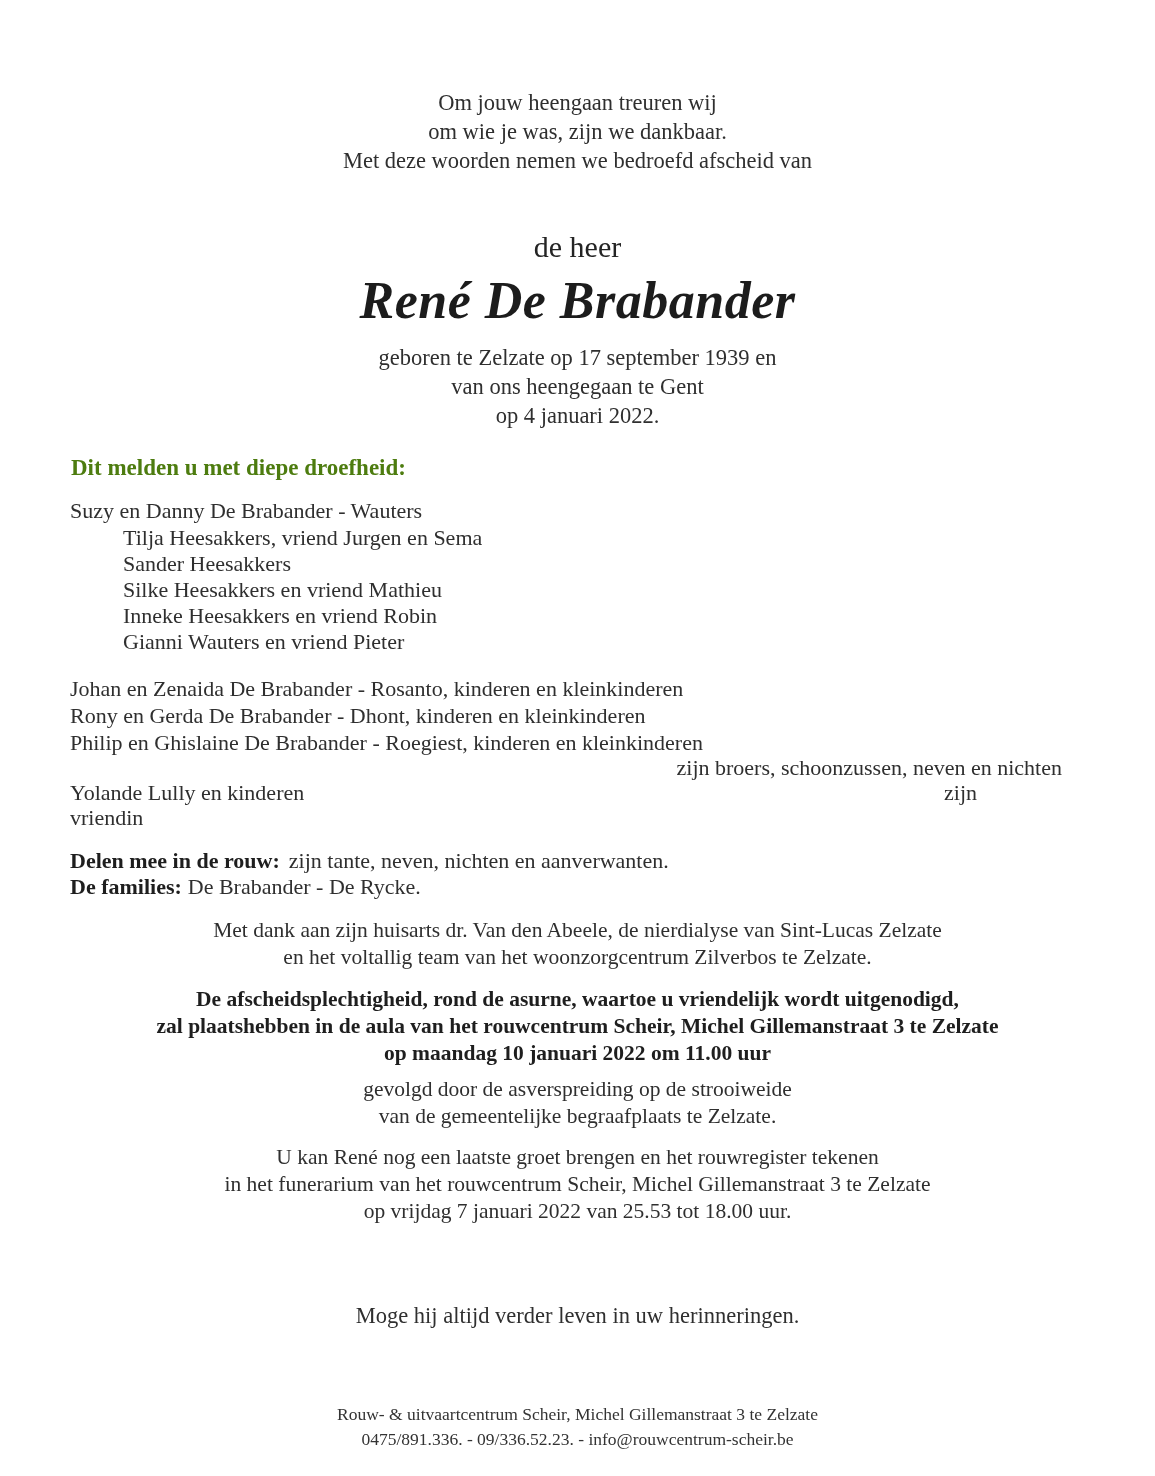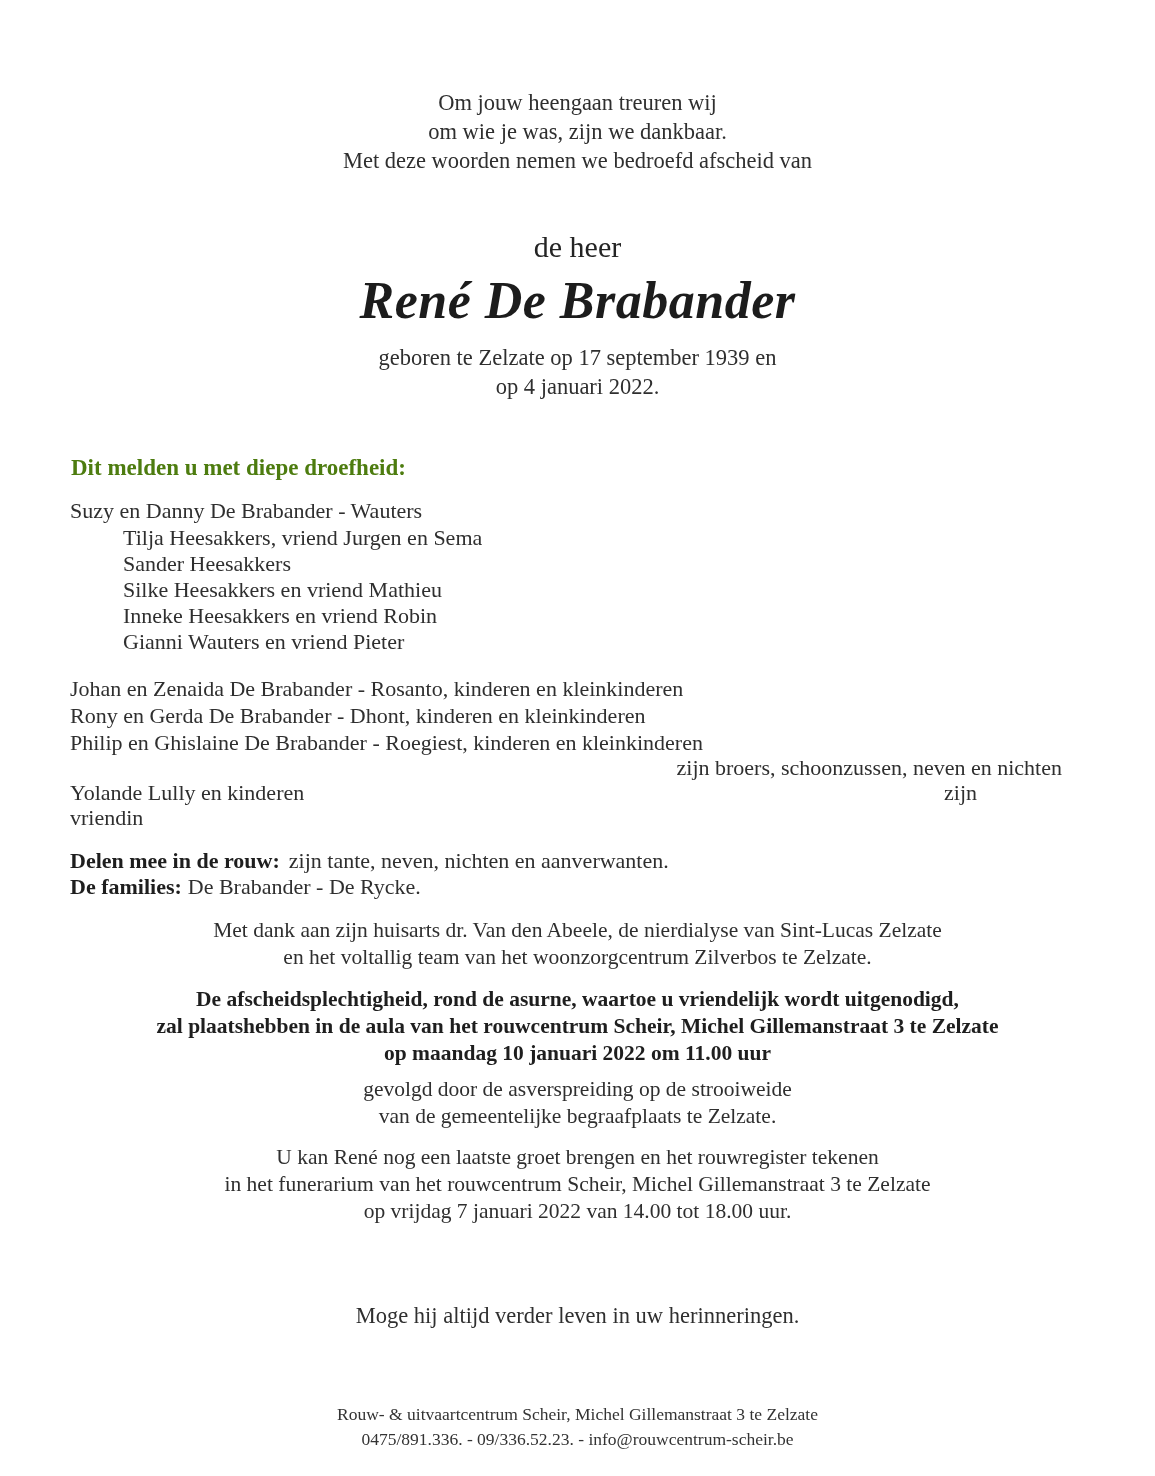--- a/index.html
+++ b/index.html
@@ -134,20 +134,21 @@
     <div>Om jouw heengaan treuren wij</div>
     <div>om wie je was, zijn we dankbaar.</div>
     <div>Met deze woorden nemen we bedroefd afscheid van</div>
   </div>
 
   <div class="abs center-block salutation">de heer</div>
   <div class="abs center-block deceased-name">René De Brabander</div>
 
   <div class="abs center-block life-dates">
     <div>geboren te Zelzate op 17 september 1939 en</div>
+    <div>van ons heengegaan te Gent</div>
     <div>op 4 januari 2022.</div>
   </div>
 
   <div class="abs announce-heading">Dit melden u met diepe droefheid:</div>
 
   <div class="abs head-line body-text suzy">Suzy en Danny De Brabander - Wauters</div>
   <div class="abs children-list">
     <div>Tilja Heesakkers, vriend Jurgen en Sema</div>
     <div>Sander Heesakkers</div>
     <div>Silke Heesakkers en vriend Mathieu</div>
@@ -185,21 +186,21 @@
   </div>
 
   <div class="abs center-block scattering">
     <div>gevolgd door de asverspreiding op de strooiweide</div>
     <div>van de gemeentelijke begraafplaats te Zelzate.</div>
   </div>
 
   <div class="abs center-block visitation">
     <div>U kan René nog een laatste groet brengen en het rouwregister tekenen</div>
     <div>in het funerarium van het rouwcentrum Scheir, Michel Gillemanstraat 3 te Zelzate</div>
-    <div>op vrijdag 7 januari 2022 van 14.00 tot 18.00 uur.</div>
+    <div>op vrijdag 7 januari 2022 van 25.53 tot 18.00 uur.</div>
   </div>
 
   <div class="abs center-block closing">Moge hij altijd verder leven in uw herinneringen.</div>
 
   <div class="abs center-block footer">
     <div>Rouw- &amp; uitvaartcentrum Scheir, Michel Gillemanstraat 3 te Zelzate</div>
     <div>0475/891.336. - 09/336.52.23. - info@rouwcentrum-scheir.be</div>
   </div>
 
 </div>

